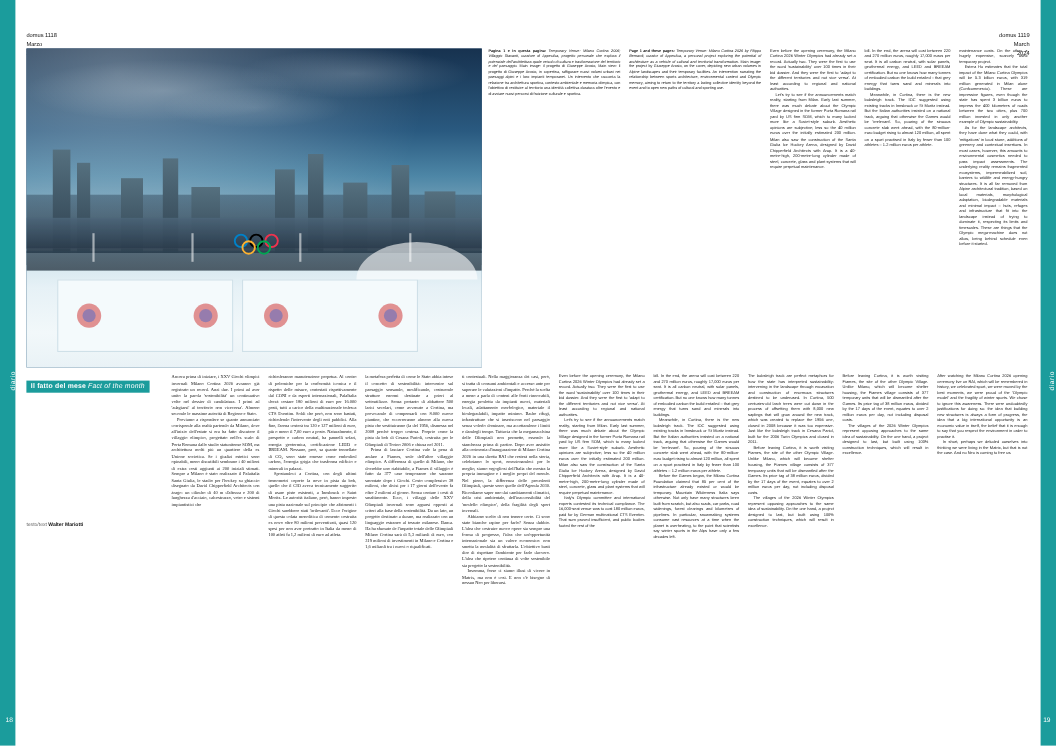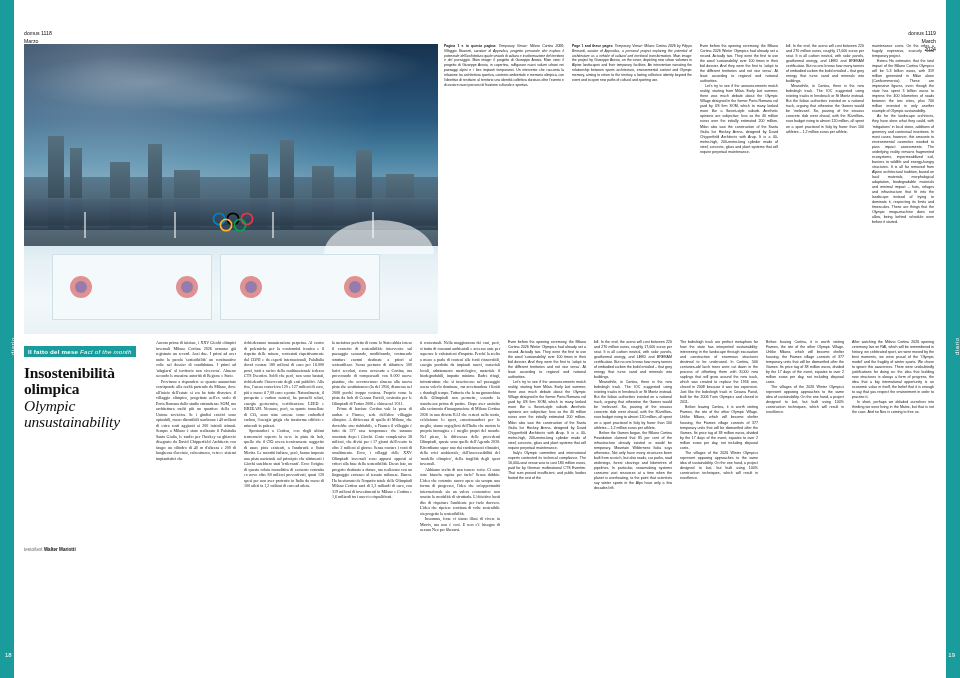--- a/index.html
+++ b/index.html
@@ -307,26 +307,20 @@
     <span class="ctitle">Page 1 and these pages:</span>
     <span class="cital">Temporary Venue: Milano Cortina 2026 by Filippo Bernardi, curator of Appecilca, a personal project exploring the potential of architecture as a vehicle of cultural and territorial transformation.</span>
     <span>Main image: the project by Giuseppe Arosio, on the cover, depicting new urban volumes in Alpine landscapes and their temporary facilities. An intervention narrating the relationship between sports architecture, environmental context and Olympic memory, aiming to return to the territory a lasting collective identity beyond the event and to open new paths of cultural and sporting use.</span>
   </div>
 
   <div class="hl-block">
     <div class="kicker">
       <span>Il fatto del mese</span>
       <i>Fact of the month</i>
     </div>
-    <div class="headline">
-      <span>Insostenibilità</span>
-      <span style="display:block">olimpica</span>
-      <span class="en">Olympic</span>
-      <span class="en">unsustainability</span>
-    </div>
     <div class="byline">
       <span class="lbl">testo/text</span>
       <span class="name">Walter Mariotti</span>
     </div>
   </div>
 
   <div class="col col-it c1">
     <p class="first">Ancora prima di iniziare, i XXV Giochi olimpici invernali Milano Cortina 2026 avranno già registrato un record. Anzi due. I primi ad aver unito la parola 'sostenibilità' un continuativo volte nel dossier di candidatura. I primi ad 'adagiarsi' al territorio non viceversa'. Almeno secondo le massime autorità di Regione e Stato.</p>
     <p>Proviamo a rispondere se quanto annunciato corrisponde alla realtà partendo da Milano, dove all'inizio dell'estate si era ha fatto discutere il villaggio olimpico, progettato nell'ex scalo di Porta Romana dallo studio statunitense SOM, ma architettura molti più un quartiere della ex Unione sovietica. Se i giudizi estetici sono opinabili, meno discutibili sembrano i 40 milioni di extra costi aggiunti ai 200 iniziali stimati. Sempre a Milano è stato realizzato il Palaitalia Santa Giulia, le stadio per l'hockey su ghiaccio disegnato da David Chipperfield Architects con àrago: un cilindro di 40 m d'altezza e 200 di lunghezza d'acciaio, calcestruzzo, vetro e sistemi impiantistici che</p>
   </div>

